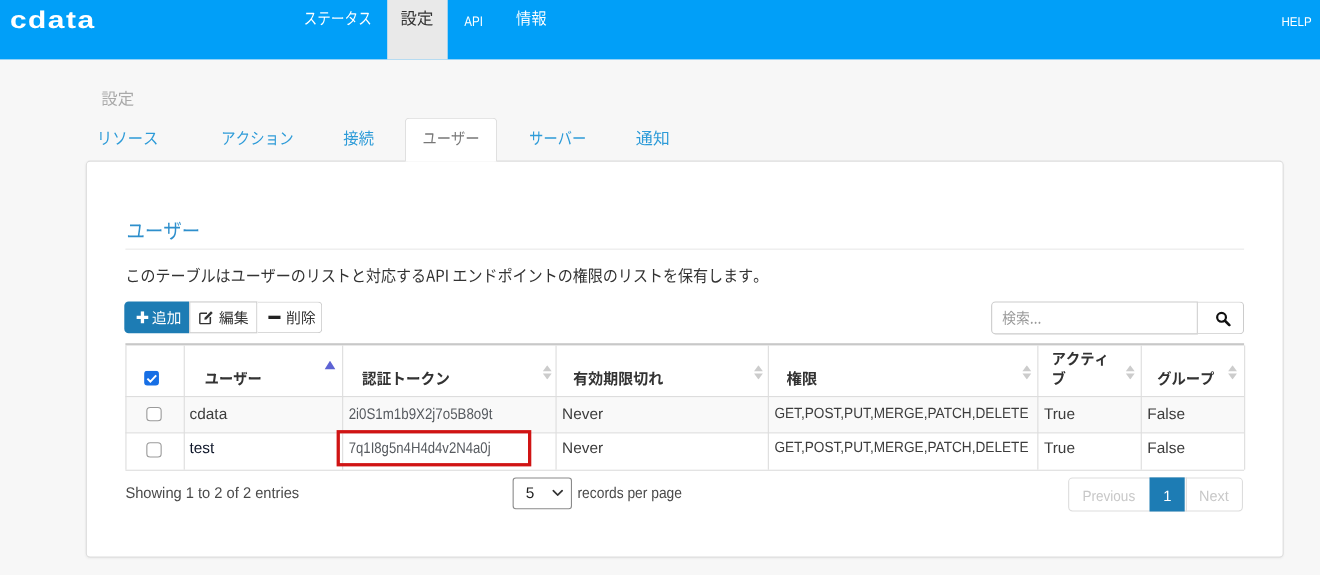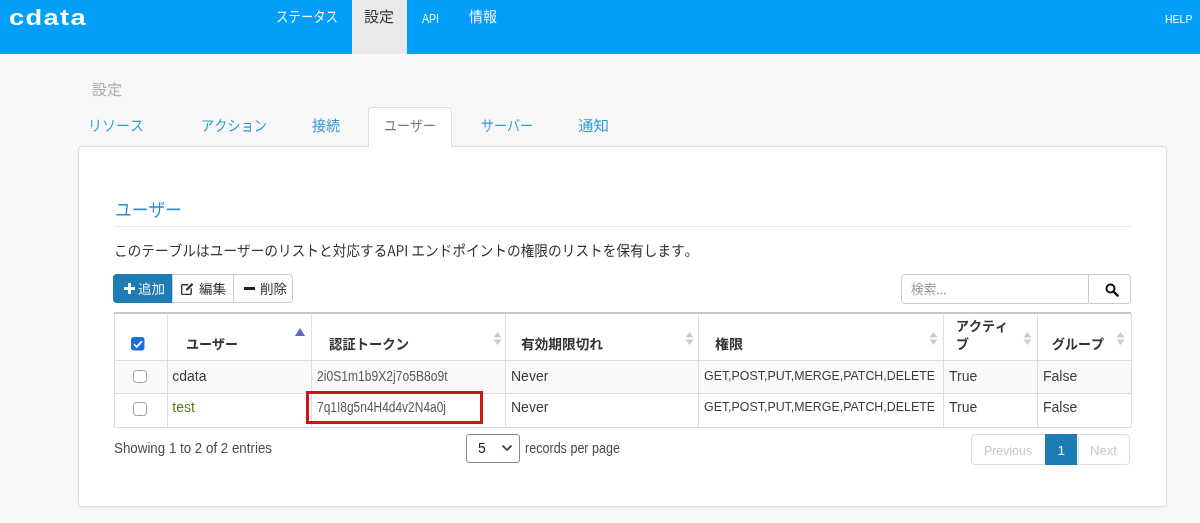--- a/index.html
+++ b/index.html
@@ -189,21 +189,21 @@
       <path d="M4.5 0 8.5 5.4H0.5z" fill="#ccc"></path>
       <path d="M4.5 13 0.5 7.6h8z" fill="#ccc"></path>
     </svg>
 <svg class="abs" style="left:130.9px;top:336.9px" width="14" height="14" viewBox="0 0 14 14">
       <rect x="0" y="0" width="13.5" height="13.5" rx="3" fill="#176fe5"></rect>
       <path d="M3 7.2 5.7 9.9 11 4.2" fill="none" stroke="#fff" stroke-width="1.8"></path>
     </svg>
 <div class="abs" style="left:133.2px;top:369.6px;width:13.5px;height:13.5px;background:#fff;border:1px solid #9a9a9a;border-radius:3.5px"></div>
 <div class="abs" style="left:133.2px;top:402.3px;width:13.5px;height:13.5px;background:#fff;border:1px solid #9a9a9a;border-radius:3.5px"></div>
 <div style="position:absolute;left:172.3px;top:368.3px;font:normal 14px 'Liberation Sans', sans-serif;color:#3c3c3c;white-space:nowrap;line-height:1.2;">cdata</div>
-<div style="position:absolute;left:172.3px;top:399.4px;font:normal 14px 'Liberation Sans', sans-serif;color:#4d7c0f;white-space:nowrap;line-height:1.2;">test</div>
+<div style="position:absolute;left:172.3px;top:399.4px;font:normal 14px 'Liberation Sans', sans-serif;color:#0f172a;white-space:nowrap;line-height:1.2;">test</div>
 <svg style="position:absolute;left:316.8px;top:368.3px" width="132" height="19">
       <text x="0" y="12.7" font-family="Liberation Sans, sans-serif" font-size="14px" fill="#565a5f" textLength="130.6" lengthAdjust="spacingAndGlyphs">2i0S1m1b9X2j7o5B8o9t</text>
     </svg>
 <svg style="position:absolute;left:316.8px;top:399.4px" width="131" height="19">
       <text x="0" y="12.7" font-family="Liberation Sans, sans-serif" font-size="14px" fill="#565a5f" textLength="129" lengthAdjust="spacingAndGlyphs">7q1I8g5n4H4d4v2N4a0j</text>
     </svg>
 <div style="position:absolute;left:511.0px;top:368.3px;font:normal 14px 'Liberation Sans', sans-serif;color:#3c3c3c;white-space:nowrap;line-height:1.2;">Never</div>
 <div style="position:absolute;left:511.0px;top:399.4px;font:normal 14px 'Liberation Sans', sans-serif;color:#3c3c3c;white-space:nowrap;line-height:1.2;">Never</div>
 <svg style="position:absolute;left:704.0px;top:368.3px" width="233" height="19">
       <text x="0" y="12.2" font-family="Liberation Sans, sans-serif" font-size="13.5px" fill="#3c3c3c" textLength="231" lengthAdjust="spacingAndGlyphs">GET,POST,PUT,MERGE,PATCH,DELETE</text>

